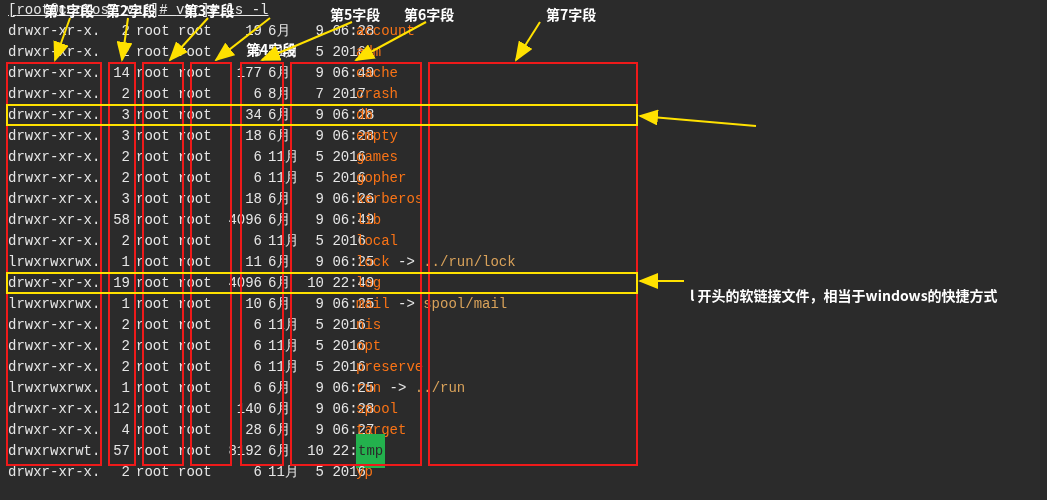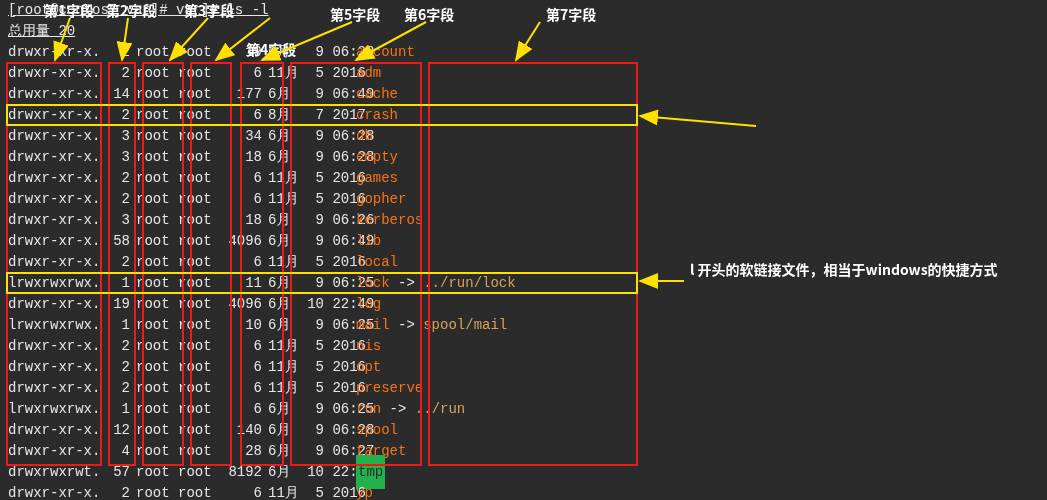--- a/index.html
+++ b/index.html
@@ -36,37 +36,36 @@
   
   svg.arrows{position:absolute;left:0;top:0;pointer-events:none;}
 </style>
 </head>
 <body>
 
 <div class="term">
 
   <div class="row">[<span class="prompt-host">root@centos7 </span><span>var</span>]# <span>var]# ls -l</span></div>
 
-  <div class="row">总用量 20</div>
 
   <div id="listing" class="tbl"><div class="row"><span class="col c1">drwxr-xr-x.</span><span class="col c2">  2</span><span class="col sp2"> </span><span class="col c3">root</span><span class="col c4">root</span><span class="col c5">   19</span><span class="col sp5"> </span><span class="col c6">6月   9 06:28</span><span class="col c7"><span class="teal">account</span></span></div><div class="row"><span class="col c1">drwxr-xr-x.</span><span class="col c2">  2</span><span class="col sp2"> </span><span class="col c3">root</span><span class="col c4">root</span><span class="col c5">    6</span><span class="col sp5"> </span><span class="col c6">11月  5 2016</span><span class="col c7"><span class="teal">adm</span></span></div><div class="row"><span class="col c1">drwxr-xr-x.</span><span class="col c2"> 14</span><span class="col sp2"> </span><span class="col c3">root</span><span class="col c4">root</span><span class="col c5">  177</span><span class="col sp5"> </span><span class="col c6">6月   9 06:49</span><span class="col c7"><span class="teal">cache</span></span></div><div class="row"><span class="col c1">drwxr-xr-x.</span><span class="col c2">  2</span><span class="col sp2"> </span><span class="col c3">root</span><span class="col c4">root</span><span class="col c5">    6</span><span class="col sp5"> </span><span class="col c6">8月   7 2017</span><span class="col c7"><span class="teal">crash</span></span></div><div class="row"><span class="col c1">drwxr-xr-x.</span><span class="col c2">  3</span><span class="col sp2"> </span><span class="col c3">root</span><span class="col c4">root</span><span class="col c5">   34</span><span class="col sp5"> </span><span class="col c6">6月   9 06:28</span><span class="col c7"><span class="teal">db</span></span></div><div class="row"><span class="col c1">drwxr-xr-x.</span><span class="col c2">  3</span><span class="col sp2"> </span><span class="col c3">root</span><span class="col c4">root</span><span class="col c5">   18</span><span class="col sp5"> </span><span class="col c6">6月   9 06:28</span><span class="col c7"><span class="teal">empty</span></span></div><div class="row"><span class="col c1">drwxr-xr-x.</span><span class="col c2">  2</span><span class="col sp2"> </span><span class="col c3">root</span><span class="col c4">root</span><span class="col c5">    6</span><span class="col sp5"> </span><span class="col c6">11月  5 2016</span><span class="col c7"><span class="teal">games</span></span></div><div class="row"><span class="col c1">drwxr-xr-x.</span><span class="col c2">  2</span><span class="col sp2"> </span><span class="col c3">root</span><span class="col c4">root</span><span class="col c5">    6</span><span class="col sp5"> </span><span class="col c6">11月  5 2016</span><span class="col c7"><span class="teal">gopher</span></span></div><div class="row"><span class="col c1">drwxr-xr-x.</span><span class="col c2">  3</span><span class="col sp2"> </span><span class="col c3">root</span><span class="col c4">root</span><span class="col c5">   18</span><span class="col sp5"> </span><span class="col c6">6月   9 06:26</span><span class="col c7"><span class="teal">kerberos</span></span></div><div class="row"><span class="col c1">drwxr-xr-x.</span><span class="col c2"> 58</span><span class="col sp2"> </span><span class="col c3">root</span><span class="col c4">root</span><span class="col c5"> 4096</span><span class="col sp5"> </span><span class="col c6">6月   9 06:49</span><span class="col c7"><span class="teal">lib</span></span></div><div class="row"><span class="col c1">drwxr-xr-x.</span><span class="col c2">  2</span><span class="col sp2"> </span><span class="col c3">root</span><span class="col c4">root</span><span class="col c5">    6</span><span class="col sp5"> </span><span class="col c6">11月  5 2016</span><span class="col c7"><span class="teal">local</span></span></div><div class="row"><span class="col c1">lrwxrwxrwx.</span><span class="col c2">  1</span><span class="col sp2"> </span><span class="col c3">root</span><span class="col c4">root</span><span class="col c5">   11</span><span class="col sp5"> </span><span class="col c6">6月   9 06:25</span><span class="col c7"><span class="teal">lock</span><span class="gray"> -&gt; </span><span class="orange">../run/lock</span></span></div><div class="row"><span class="col c1">drwxr-xr-x.</span><span class="col c2"> 19</span><span class="col sp2"> </span><span class="col c3">root</span><span class="col c4">root</span><span class="col c5"> 4096</span><span class="col sp5"> </span><span class="col c6">6月  10 22:49</span><span class="col c7"><span class="teal">log</span></span></div><div class="row"><span class="col c1">lrwxrwxrwx.</span><span class="col c2">  1</span><span class="col sp2"> </span><span class="col c3">root</span><span class="col c4">root</span><span class="col c5">   10</span><span class="col sp5"> </span><span class="col c6">6月   9 06:25</span><span class="col c7"><span class="teal">mail</span><span class="gray"> -&gt; </span><span class="orange">spool/mail</span></span></div><div class="row"><span class="col c1">drwxr-xr-x.</span><span class="col c2">  2</span><span class="col sp2"> </span><span class="col c3">root</span><span class="col c4">root</span><span class="col c5">    6</span><span class="col sp5"> </span><span class="col c6">11月  5 2016</span><span class="col c7"><span class="teal">nis</span></span></div><div class="row"><span class="col c1">drwxr-xr-x.</span><span class="col c2">  2</span><span class="col sp2"> </span><span class="col c3">root</span><span class="col c4">root</span><span class="col c5">    6</span><span class="col sp5"> </span><span class="col c6">11月  5 2016</span><span class="col c7"><span class="teal">opt</span></span></div><div class="row"><span class="col c1">drwxr-xr-x.</span><span class="col c2">  2</span><span class="col sp2"> </span><span class="col c3">root</span><span class="col c4">root</span><span class="col c5">    6</span><span class="col sp5"> </span><span class="col c6">11月  5 2016</span><span class="col c7"><span class="teal">preserve</span></span></div><div class="row"><span class="col c1">lrwxrwxrwx.</span><span class="col c2">  1</span><span class="col sp2"> </span><span class="col c3">root</span><span class="col c4">root</span><span class="col c5">    6</span><span class="col sp5"> </span><span class="col c6">6月   9 06:25</span><span class="col c7"><span class="teal">run</span><span class="gray"> -&gt; </span><span class="orange">../run</span></span></div><div class="row"><span class="col c1">drwxr-xr-x.</span><span class="col c2"> 12</span><span class="col sp2"> </span><span class="col c3">root</span><span class="col c4">root</span><span class="col c5">  140</span><span class="col sp5"> </span><span class="col c6">6月   9 06:28</span><span class="col c7"><span class="teal">spool</span></span></div><div class="row"><span class="col c1">drwxr-xr-x.</span><span class="col c2">  4</span><span class="col sp2"> </span><span class="col c3">root</span><span class="col c4">root</span><span class="col c5">   28</span><span class="col sp5"> </span><span class="col c6">6月   9 06:27</span><span class="col c7"><span class="teal">target</span></span></div><div class="row"><span class="col c1">drwxrwxrwt.</span><span class="col c2"> 57</span><span class="col sp2"> </span><span class="col c3">root</span><span class="col c4">root</span><span class="col c5"> 8192</span><span class="col sp5"> </span><span class="col c6">6月  10 22:50</span><span class="col c7"><span class="hl-green-bg">tmp</span></span></div><div class="row"><span class="col c1">drwxr-xr-x.</span><span class="col c2">  2</span><span class="col sp2"> </span><span class="col c3">root</span><span class="col c4">root</span><span class="col c5">    6</span><span class="col sp5"> </span><span class="col c6">11月  5 2016</span><span class="col c7"><span class="teal">yp</span></span></div></div>
 
   
 
   
   <div class="ov label" style="left:44px;  top:0px;">第1字段</div>
   <div class="ov label" style="left:106px; top:0px;">第2字段</div>
   <div class="ov label" style="left:184px; top:0px;">第3字段</div>
   <div class="ov label" style="left:246px; top:0px;margin-top:39px;">第4字段</div>
   <div class="ov label" style="left:330px; top:4px;">第5字段</div>
   <div class="ov label" style="left:404px; top:4px;">第6字段</div>
   <div class="ov label" style="left:546px; top:4px;">第7字段</div>
 
   
-  <div class="ov label" style="left:690px; top:259px;">l 开头的软链接文件，相当于windows的快捷方式</div>
+  <div class="ov label" style="left:690px; top:285px;">l 开头的软链接文件，相当于windows的快捷方式</div>
 
   
   <div class="ov box" style="left:6px;   top:62px; width:96px; height:404px;"></div>
   <div class="ov box" style="left:108px; top:62px; width:28px; height:404px;"></div>
   <div class="ov box" style="left:142px; top:62px; width:42px; height:404px;"></div>
   <div class="ov box" style="left:190px; top:62px; width:42px; height:404px;"></div>
   <div class="ov box" style="left:240px; top:62px; width:44px; height:404px;"></div>
   <div class="ov box" style="left:290px; top:62px; width:132px;height:404px;"></div>
   <div class="ov box" style="left:428px; top:62px; width:210px;height:404px;"></div>
 

